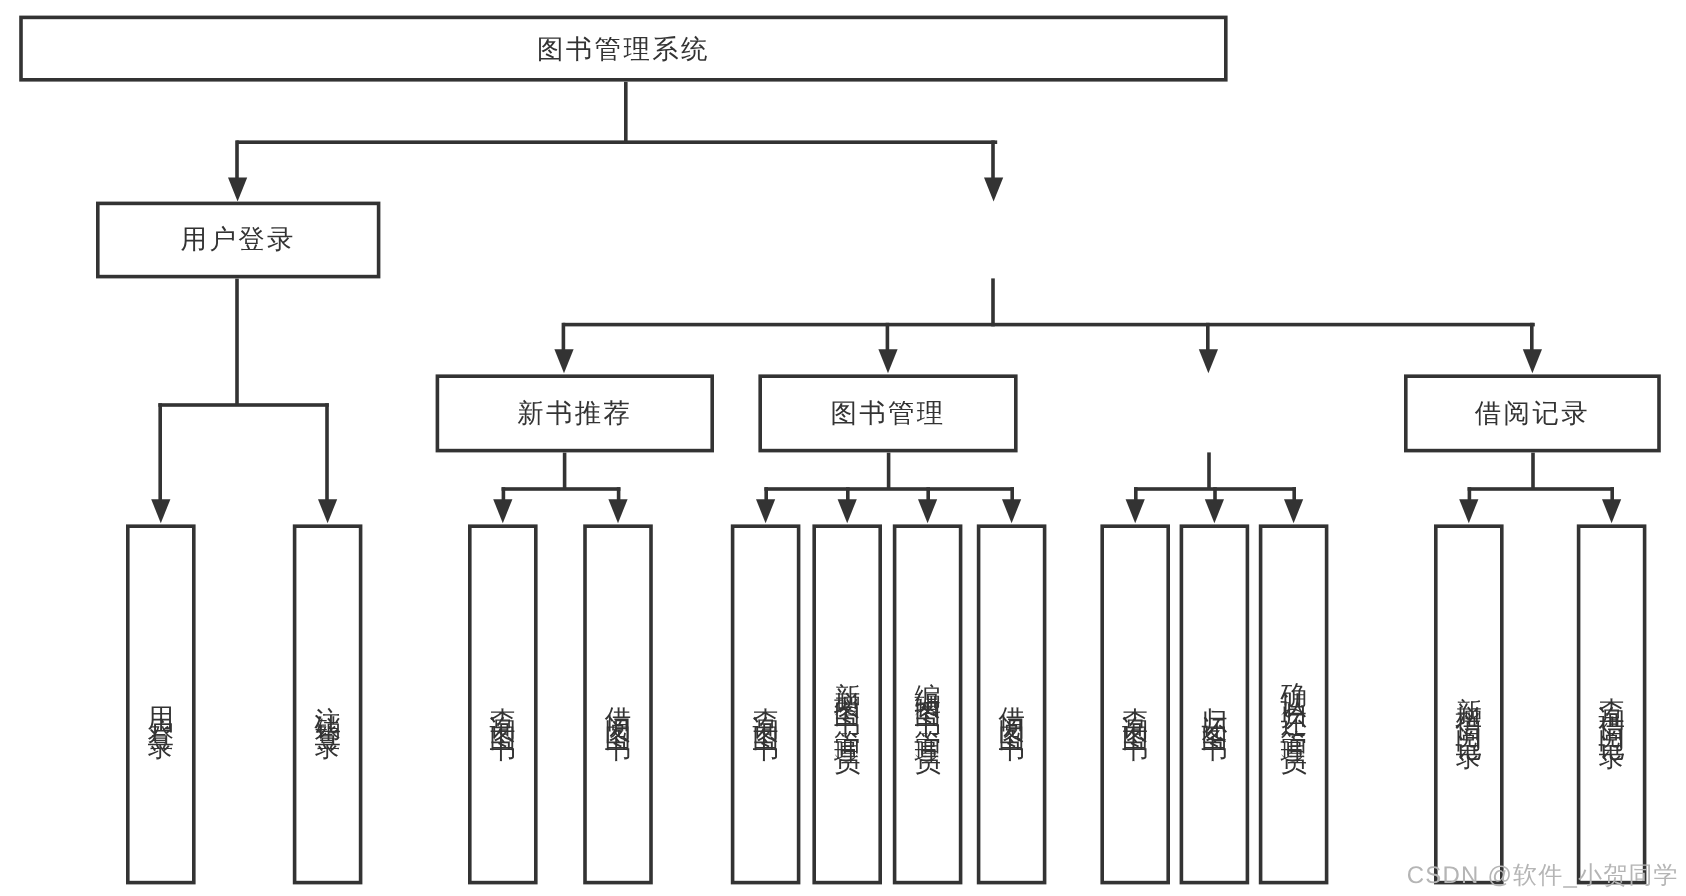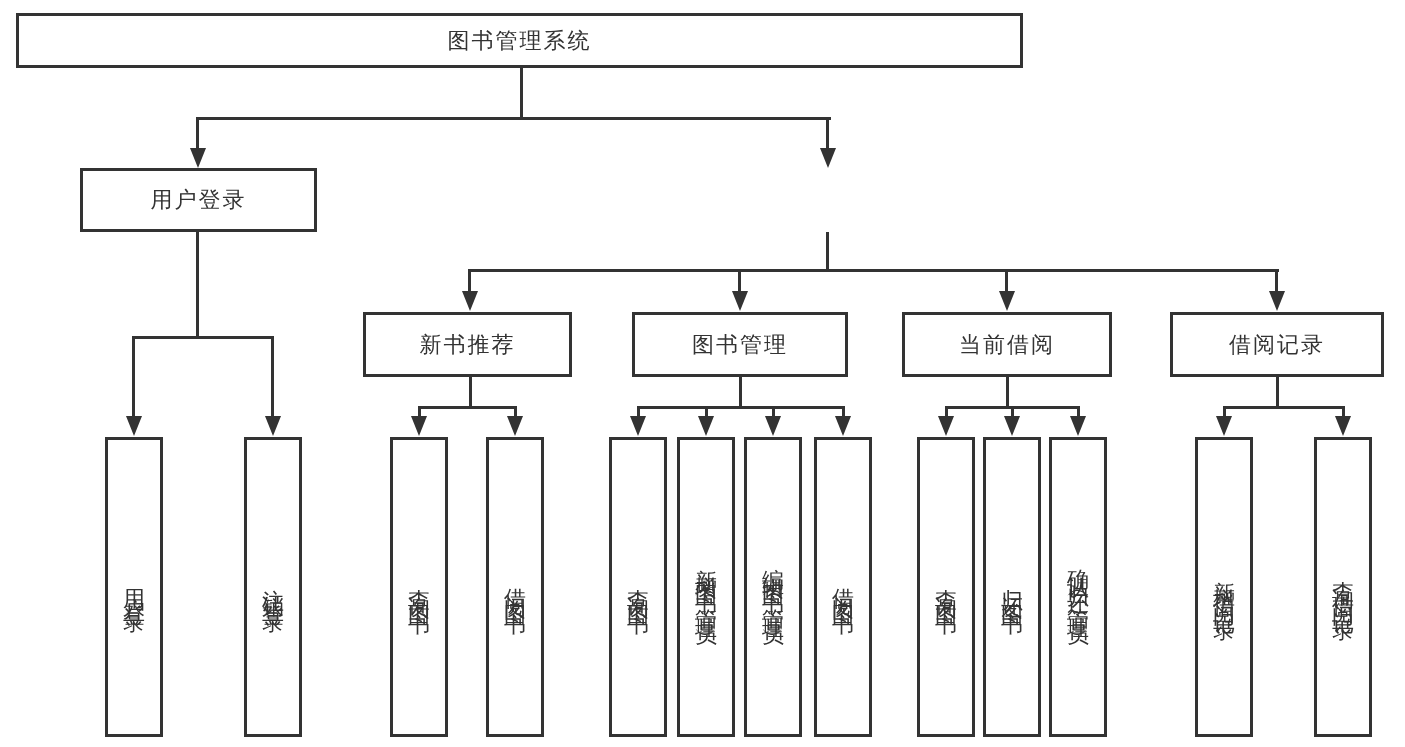--- a/index.html
+++ b/index.html
@@ -97,23 +97,22 @@
   <div class="hline" style="left:1223px;top:406px;width:122px;height:3px;"></div>
   <div class="vline" style="left:1223px;top:406px;width:3px;height:14px;"></div>
   <div class="arrow" style="left:1216px;top:416px;"></div>
   <div class="vline" style="left:1342px;top:406px;width:3px;height:14px;"></div>
   <div class="arrow" style="left:1335px;top:416px;"></div>
 
   <div class="box" style="left:16px;top:13px;width:1007px;height:55px;">图书管理系统</div>
 
   <div class="box" style="left:80px;top:168px;width:237px;height:64px;">用户登录</div>
 
-  <div class="box" style="left:363px;top:312px;width:209px;height:65px;">新书推荐</div>
+  <div class="box" style="left:363px;top:312px;width:232px;height:65px;">新书推荐</div>
   <div class="box" style="left:632px;top:312px;width:216px;height:65px;">图书管理</div>
-  <div class="box" style="left:902px;top:312px;width:210px;height:65px;">当前借阅</div>
   <div class="box" style="left:1170px;top:312px;width:214px;height:65px;">借阅记录</div>
 
   <div class="box vbox" style="left:105px;top:437px;width:58px;height:300px;">
     <span class="vtext">用户登录</span>
   </div>
   <div class="box vbox" style="left:244px;top:437px;width:58px;height:300px;">
     <span class="vtext">注销登录</span>
   </div>
 
   <div class="box vbox" style="left:390px;top:437px;width:58px;height:300px;">
@@ -146,14 +145,15 @@
     <span class="vtext">确认归还（管理员）</span>
   </div>
 
   <div class="box vbox" style="left:1195px;top:437px;width:58px;height:300px;">
     <span class="vtext">新增借阅记录</span>
   </div>
   <div class="box vbox" style="left:1314px;top:437px;width:58px;height:300px;">
     <span class="vtext">查询借阅记录</span>
   </div>
 
+  <div class="watermark">CSDN @软件_小贺同学</div>
 
 </div>
 
 </body></html>

